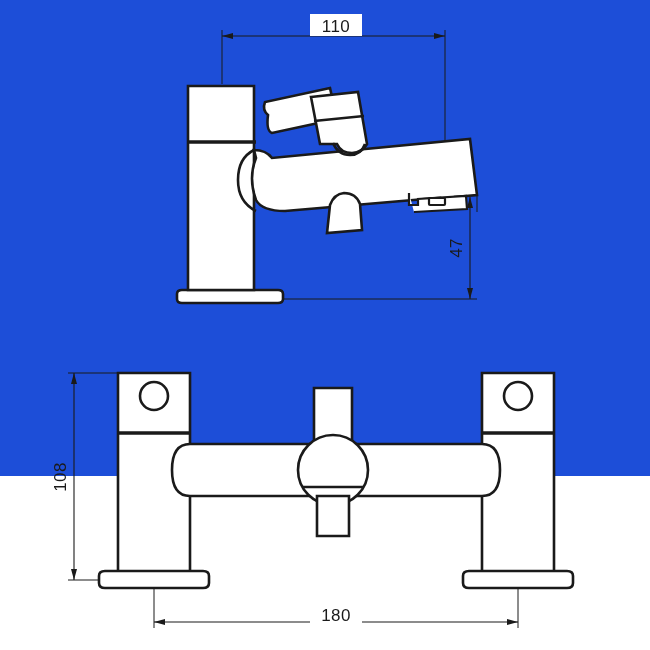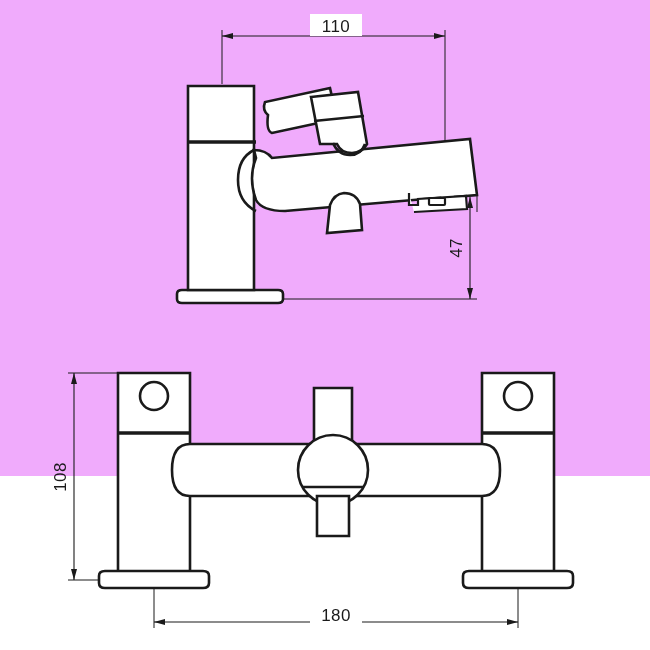--- a/index.html
+++ b/index.html
@@ -10,21 +10,21 @@
   body {
     width: 650px;
     height: 650px;
     font-family: "Liberation Sans", sans-serif;
     overflow: hidden;
   }
   #drawing-root {
     position: relative;
     width: 650px;
     height: 476px;
-    background: #f0abfc;
+    background: #1d4ed8;
     text-decoration: underline;
   }
   svg#tech-drawing {
     display: block;
     width: 650px;
     height: 650px;
   }
   .part-outline {
     fill: #ffffff;
     stroke: #1a1a1a;

